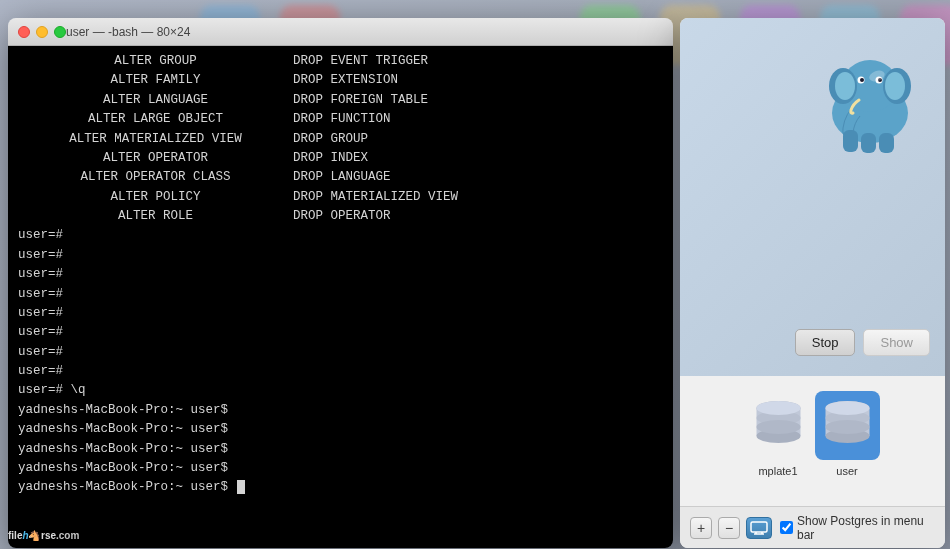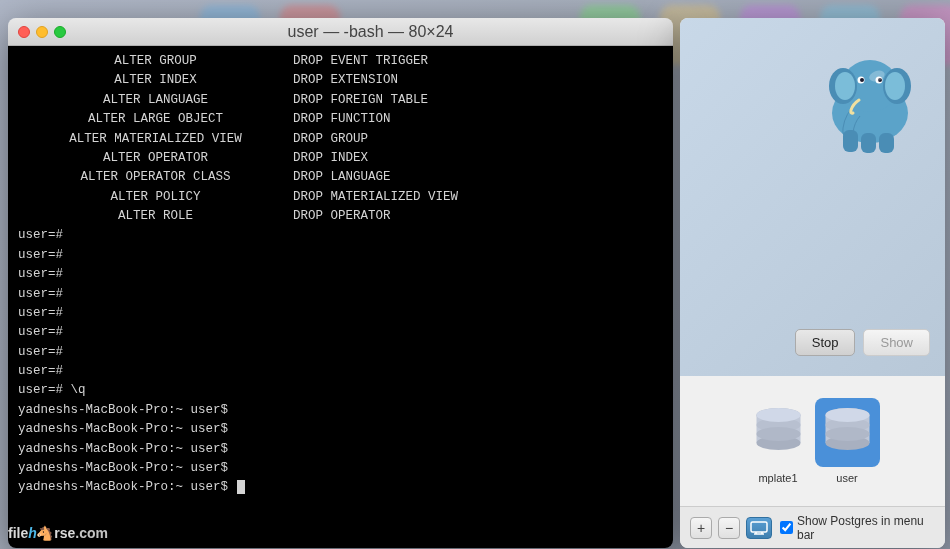--- a/index.html
+++ b/index.html
@@ -53,25 +53,24 @@
       width: 12px;
       height: 12px;
       border-radius: 50%;
     }
     .tl-close { background: #ff5f57; border: 1px solid #e0443e; }
     .tl-min { background: #ffbd2e; border: 1px solid #dfa123; }
     .tl-max { background: #28c940; border: 1px solid #1aab29; }
 
     .terminal-title {
       flex: 1;
-      text-align: center;
-      font-size: 16px;
+      text-align: left;
+      font-size: 12px;
       color: #444;
       font-weight: 500;
-      padding-left: 12px;
     }
 
     .terminal-body {
       background: #000;
       color: #d4d4d4;
       font-family: 'Menlo', 'Monaco', 'Courier New', monospace;
       font-size: 12.5px;
       line-height: 1.55;
       padding: 6px 10px;
       flex: 1;
@@ -176,21 +175,20 @@
       color: #999;
       cursor: pointer;
       font-family: -apple-system, sans-serif;
     }
 
     
     .db-icons-section {
       height: 130px;
       background: #f0f0f0;
       display: flex;
-      align-items: center;
       justify-content: center;
       gap: 4px;
       padding: 15px;
     }
 
     .db-icon-item {
       display: flex;
       flex-direction: column;
       align-items: center;
       gap: 5px;
@@ -269,21 +267,21 @@
       gap: 0;
       font-size: 12px;
       color: #333;
     }
 
     
     .watermark {
       position: absolute;
       bottom: 8px;
       left: 8px;
-      font-size: 14px;
+      font-size: 10px;
       font-weight: bold;
       color: rgba(255,255,255,0.85);
       text-shadow: 1px 1px 2px rgba(0,0,0,0.3);
       font-family: Arial, sans-serif;
     }
   </style>
 </head>
 <body>
 
 <div class="bg-area">
@@ -309,21 +307,21 @@
       <div class="tl tl-min"></div>
       <div class="tl tl-max"></div>
     </div>
     <div class="terminal-title">user — -bash — 80×24</div>
   </div>
   <div class="terminal-body">
 
     <div class="term-row">
       <div class="term-col1">
         <span class="line">  ALTER GROUP</span>
-        <span class="line">  ALTER INDEX</span>
+        <span class="line">  ALTER FAMILY</span>
         <span class="line">  ALTER LANGUAGE</span>
         <span class="line">  ALTER LARGE OBJECT</span>
         <span class="line">  ALTER MATERIALIZED VIEW</span>
         <span class="line">  ALTER OPERATOR</span>
         <span class="line">  ALTER OPERATOR CLASS</span>
         <span class="line">  ALTER POLICY</span>
         <span class="line">  ALTER ROLE</span>
       </div>
       <div class="term-col2">
         <span class="line">  DROP EVENT TRIGGER</span>

